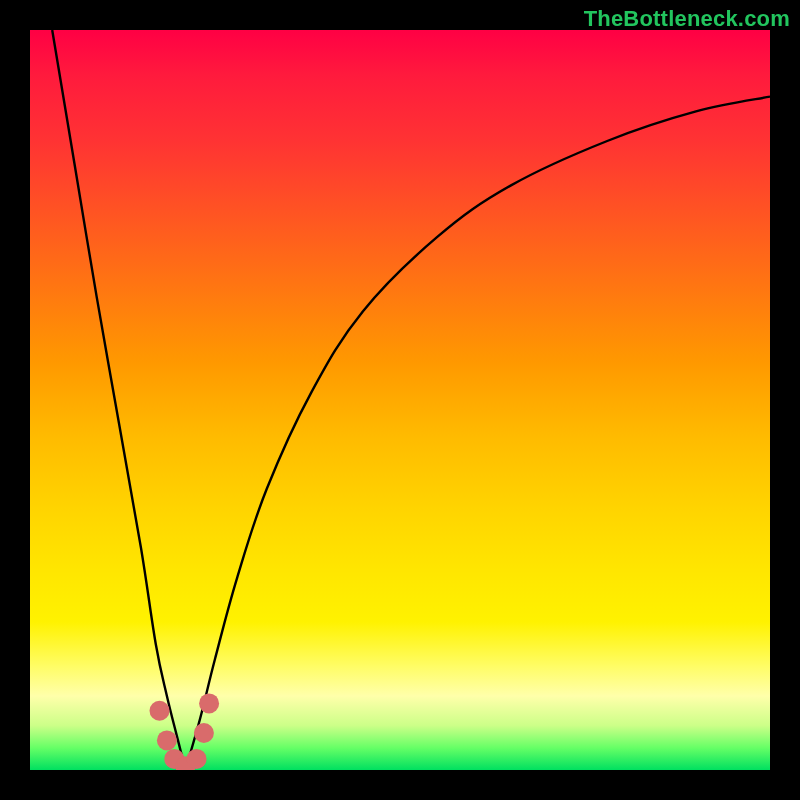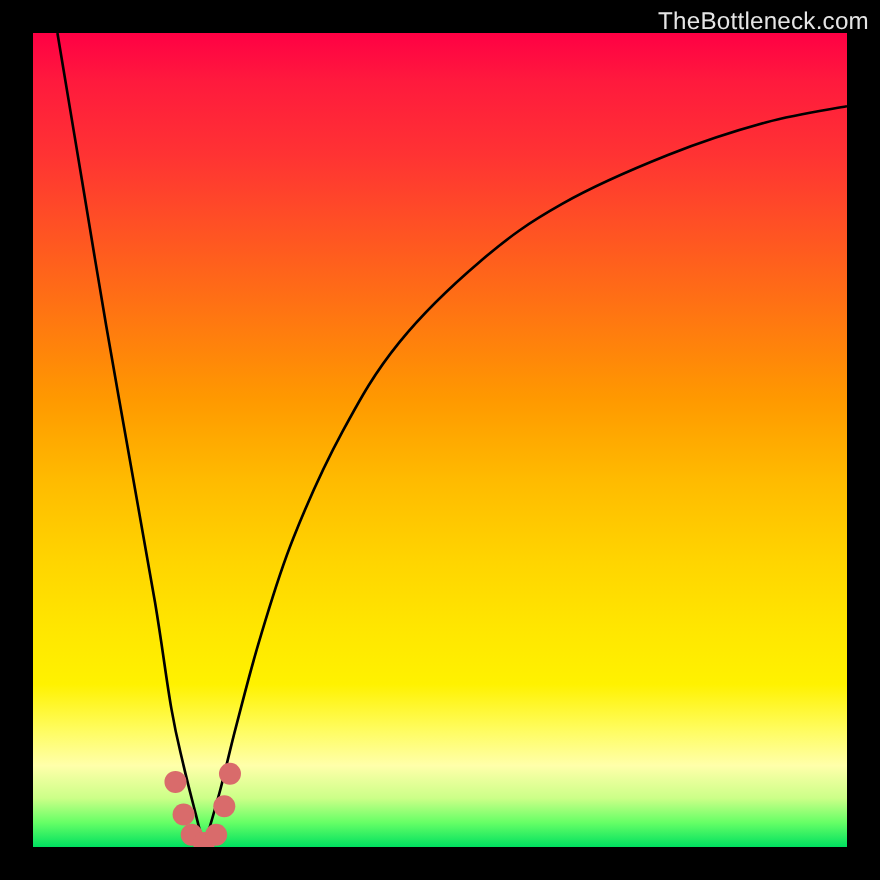--- a/index.html
+++ b/index.html
@@ -35,23 +35,23 @@
       #fffd66 86%,
       #ffffaa 90%,
       #ccff88 94%,
       #66ff66 97%,
       #00e060 100%);
   }
   .watermark {
     position: absolute;
     top: 6px;
     right: 10px;
-    color: #e5e5e5;
+    color: #22c55e;
     font-size: 22px;
-    font-weight: 400;
+    font-weight: 700;
     letter-spacing: 0.2px;
     user-select: none;
   }
   svg.curves {
     position: absolute;
     left: 0; top: 0;
     width: 100%; height: 100%;
   }
   .curve-line {
     fill: none;

